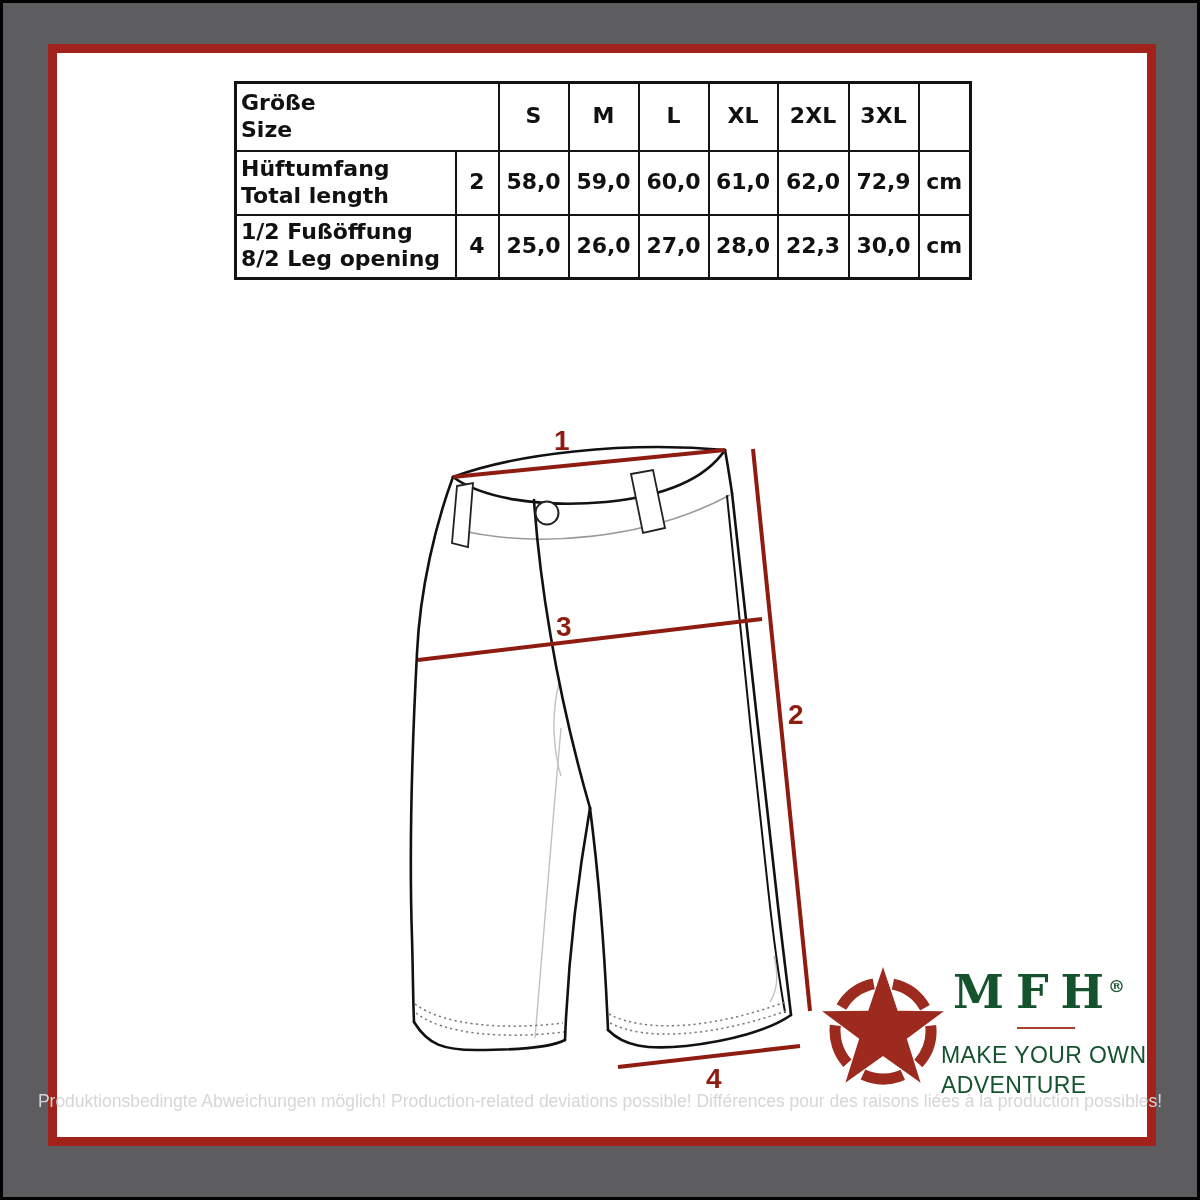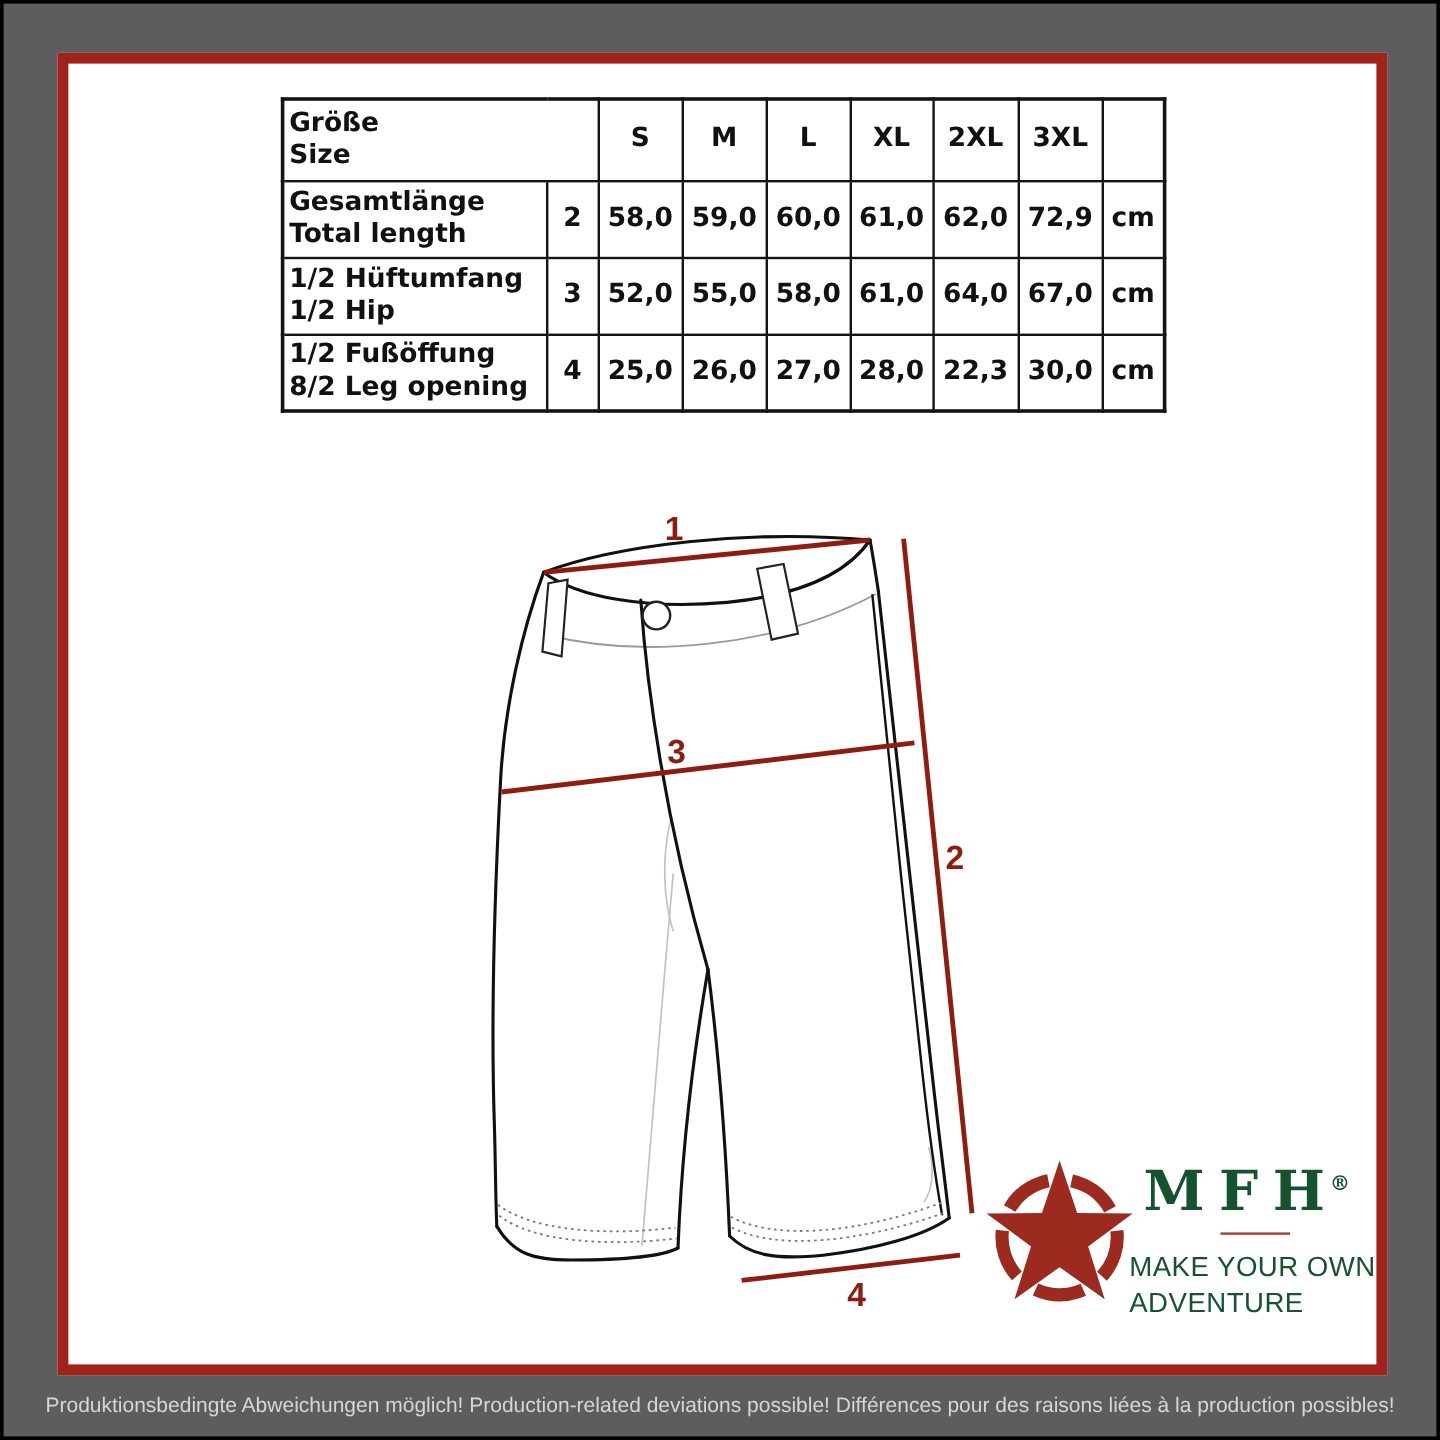--- a/index.html
+++ b/index.html
@@ -38,21 +38,21 @@
   #logo-text{position:absolute;left:884px;top:916px;width:210px;text-align:left;color:#14532d;}
   #brand-line{font-family:"DejaVu Serif","Liberation Serif",serif;font-weight:700;
               font-size:46px;letter-spacing:12px;line-height:1;white-space:nowrap;
               padding-left:12px;}
   #brand-reg{font-size:17px;vertical-align:super;letter-spacing:0;margin-left:-8px;}
   #brand-rule{width:58px;height:2px;background:#a8412f;border:0;margin:12px auto 12px auto;}
   .tagline{font-family:"Liberation Sans",sans-serif;font-weight:400;font-size:23px;
            line-height:1.3;letter-spacing:0.4px;}
 
   
-  #footer{position:absolute;left:0;top:1158px;width:100%;text-align:center;
+  #footer{position:absolute;left:0;top:1088px;width:100%;text-align:center;
           color:#d6d6d6;font-size:17.5px;font-family:"Liberation Sans",sans-serif;}
 </style>
 </head>
 <body>
 
 <div id="stage">
   <div id="panel">
 
     <table class="size">
       <colgroup>
@@ -77,47 +77,33 @@
         <td class="ctr">L</td>
         <td class="ctr">XL</td>
         <td class="ctr">2XL</td>
         <td class="ctr">3XL</td>
         <td class="ctr"></td>
       </tr>
 
 
       <tr class="row">
         <td class="lbl">
-          <div>Gesamtlänge</div>
+          <div>Hüftumfang</div>
           <div>Total length</div>
         </td>
         <td class="ctr">2</td>
         <td class="ctr">58,0</td>
         <td class="ctr">59,0</td>
         <td class="ctr">60,0</td>
         <td class="ctr">61,0</td>
         <td class="ctr">62,0</td>
         <td class="ctr">72,9</td>
         <td class="ctr">cm</td>
       </tr>
 
-      <tr class="row">
-        <td class="lbl">
-          <div>1/2 Hüftumfang</div>
-          <div>1/2 Hip</div>
-        </td>
-        <td class="ctr">3</td>
-        <td class="ctr">52,0</td>
-        <td class="ctr">55,0</td>
-        <td class="ctr">58,0</td>
-        <td class="ctr">61,0</td>
-        <td class="ctr">64,0</td>
-        <td class="ctr">67,0</td>
-        <td class="ctr">cm</td>
-      </tr>
 
       <tr class="row">
         <td class="lbl">
           <div>1/2 Fußöffung</div>
           <div>8/2 Leg opening</div>
         </td>
         <td class="ctr">4</td>
         <td class="ctr">25,0</td>
         <td class="ctr">26,0</td>
         <td class="ctr">27,0</td>

